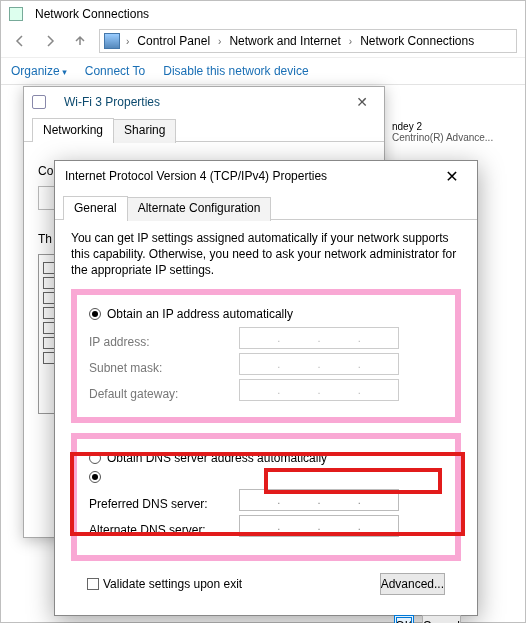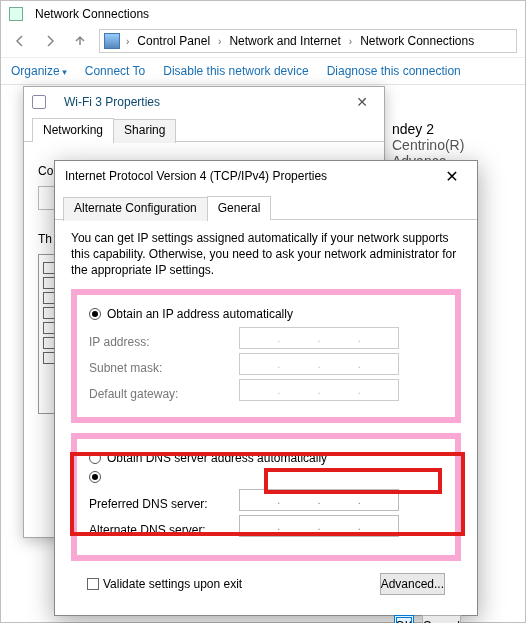--- a/index.html
+++ b/index.html
@@ -13,21 +13,21 @@
   .nav-row { display:flex; align-items:center; padding: 4px 8px; gap:8px; }
   .nav-btn { width:22px; height:22px; display:flex; align-items:center; justify-content:center; color:#888; }
   .nav-btn svg { stroke:#888; }
   .crumb-box { display:flex; align-items:center; border:1px solid #ccc; padding:2px 4px; flex:1; height:24px; gap:4px; }
   .crumb-ico { width:16px; height:16px; background:linear-gradient(#9cf,#58b); border:1px solid #47a; }
   .crumb-sep { color:#666; font-size:10px; padding:0 2px; }
   .crumb { padding:1px 2px; }
   .toolbar { display:flex; align-items:center; padding:6px 10px; border-top:1px solid #eee; border-bottom:1px solid #e3e3e3; gap:18px; color:#1a6fb5; }
   .toolbar .menu-drop::after{ content:" \25BE"; font-size:9px; }
   .content-bg { position:absolute; left:1px; right:1px; top:100px; bottom:1px; padding:20px 14px; }
-  .stub-row { font-size:14px; }
+  .stub-row { font-size:10px; }
   .stub-row .sub { color:#555; }
 
   
   .dlg-wifi { position:absolute; left:23px; top:86px; width:362px; height:452px; background:#fff; border:1px solid #aaa; box-shadow:0 3px 14px rgba(0,0,0,.25); }
   .dlg-title { display:flex; align-items:center; height:30px; padding:0 8px; }
   .dlg-title .t-ico { width:14px; height:14px; border:1px solid #88a; border-radius:2px; margin-right:6px; }
   .dlg-title .t-txt { flex:1; color:#0c4a6e;margin-left:12px; }
   .dlg-title .t-close { width:28px; text-align:center; color:#555; font-size:14px; cursor:pointer; }
   .tabs { display:flex; padding:0 8px; border-bottom:1px solid #ccc; position:relative; top:0; }
   .tab { padding:4px 10px 5px; border:1px solid #ccc; border-bottom:none; background:#fff; margin-right:-1px; position:relative; top:1px; }
@@ -99,21 +99,20 @@
       <span class="crumb-sep">›</span>
       <span class="crumb">Network and Internet</span>
       <span class="crumb-sep">›</span>
       <span class="crumb">Network Connections</span>
     </div>
   </div>
   <div class="toolbar">
     <span class="menu-drop">Organize</span>
     <span>Connect To</span>
     <span>Disable this network device</span>
-    <span>Diagnose this connection</span>
   </div>
   <div class="content-bg hide-overflow">
     <div style="position:absolute; left:390px; top:20px;" class="stub-row">
       <div>ndey 2</div>
       <div class="sub">Centrino(R) Advance...</div>
     </div>
   </div>
 </div>
 
 <div class="dlg-wifi">
@@ -155,22 +154,22 @@
     </div>
   </div>
 </div>
 
 <div class="dlg-ipv4">
   <div class="ipv4-title">
     <span class="t-txt">Internet Protocol Version 4 (TCP/IPv4) Properties</span>
     <span class="t-close">✕</span>
   </div>
   <div class="ipv4-tabs">
+    <div class="tab">General</div>
     <div class="tab inactive">Alternate Configuration</div>
-    <div class="tab">General</div>
   </div>
   <div class="ipv4-body">
     <div class="desc">You can get IP settings assigned automatically if your network supports this capability. Otherwise, you need to ask your network administrator for the appropriate IP settings.</div>
 
     <div class="group">
       <div class="radio-row">
         <span class="radio sel"></span>
         <span>Obtain an IP address automatically</span>
       </div>
       <div class="field-row">

